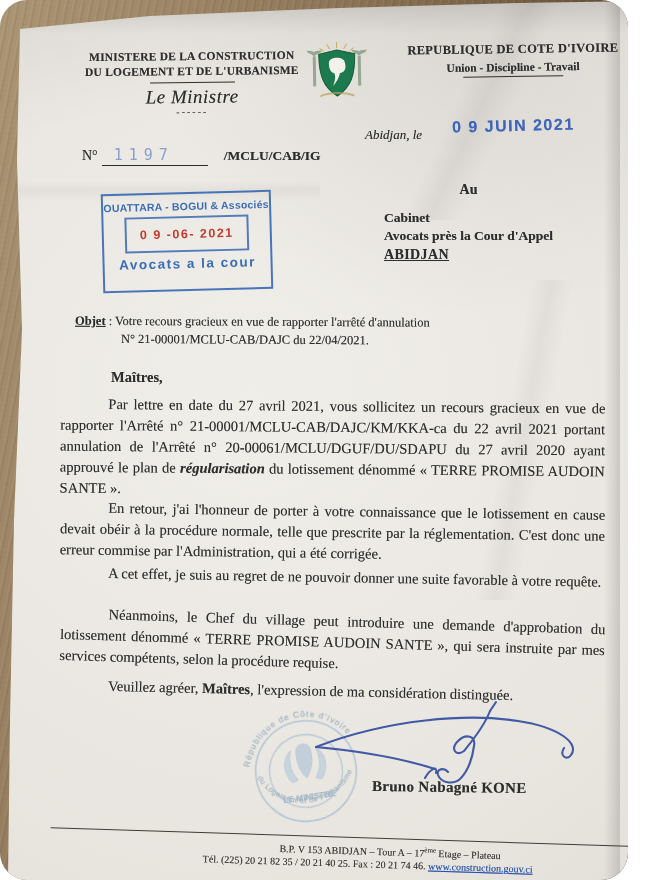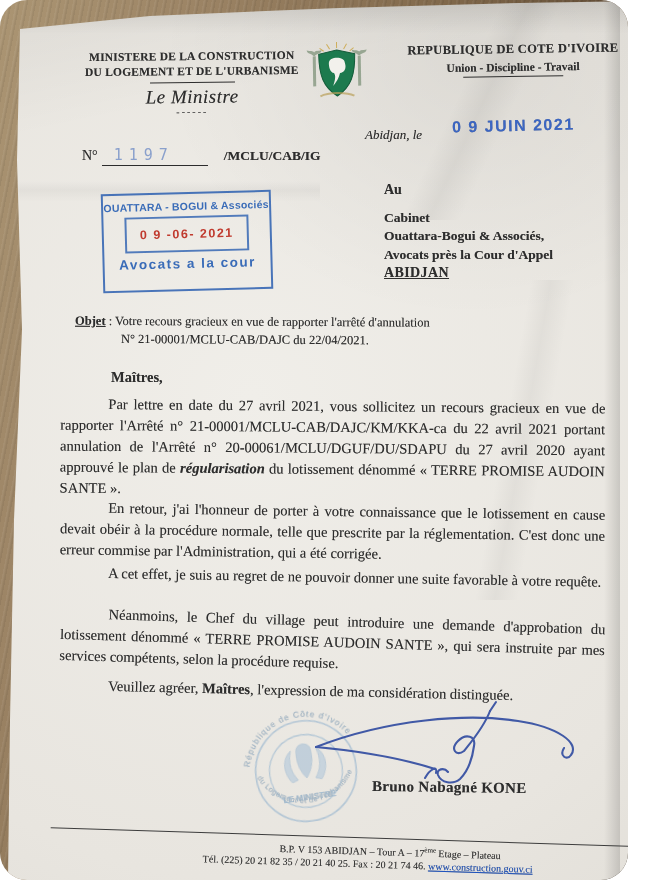--- a/index.html
+++ b/index.html
@@ -47,21 +47,21 @@
   .ref-number{display:inline-block;width:94px;border-bottom:1.6px solid #2c2c2c;margin-left:4px;padding:0 0 1px 12px;font-family:"DejaVu Sans Mono",monospace;font-size:15px;letter-spacing:6px;color:#8aa0cc;text-shadow:none;}
   .ref-suffix{font-weight:bold;font-size:13.5px;margin-left:16px;}
 
   .rcpt-stamp{left:102px;top:192px;width:170px;height:99px;border:2.5px solid rgba(43,95,176,0.85);transform:rotate(-1.5deg);font-family:"Liberation Sans",sans-serif;color:#3a6cb8;text-align:center;box-sizing:border-box;text-shadow:none;}
   .rcpt-firm{margin-top:6px;font-size:10.5px;font-weight:600;letter-spacing:0.2px;}
   .rcpt-datebox{width:124px;height:36px;margin:4px auto 0;border:2px solid rgba(43,95,176,0.8);display:flex;align-items:center;justify-content:center;box-sizing:border-box;}
   .rcpt-date{color:#c03a2e;font-size:12.5px;font-weight:600;letter-spacing:1.5px;}
   .rcpt-caption{margin-top:4px;font-size:13.5px;font-weight:bold;letter-spacing:1.5px;}
 
   .recipient{left:384px;top:181px;font-weight:bold;font-size:13.5px;line-height:18.5px;}
-  .recipient .to{margin-bottom:9px;font-size:14px;}
+  .recipient .to{margin-bottom:9px;font-size:14px;text-align:center;}
   .recipient .city{text-decoration:underline;font-size:14px;letter-spacing:0.4px;}
 
   .subject{left:75px;top:314px;width:480px;font-size:12.5px;line-height:17.5px;transform:rotate(0.3deg);}
   .subject .lbl{font-weight:bold;text-decoration:underline;margin-top:16px;}
   .subject .l2{padding-left:46px;}
 
   .salutation{left:111px;top:369px;font-weight:bold;font-size:14.5px;}
 
   .para{left:60px;width:545px;font-size:14.5px;line-height:21px;text-align:justify;text-indent:48px;}
   .p1{top:396px;transform:rotate(0.5deg);}
@@ -137,21 +137,20 @@
       <div class="rcpt-firm">OUATTARA - BOGUI &amp; Associés</div>
       <div class="rcpt-datebox">
         <span class="rcpt-date">0 9 -06- 2021</span>
       </div>
       <div class="rcpt-caption">Avocats a la cour</div>
     </div>
 
     <div class="abs recipient">
       <div class="to">Au</div>
       <div>Cabinet</div>
-      <div>Ouattara-Bogui &amp; Associés,</div>
       <div>Avocats près la Cour d'Appel</div>
       <div class="city">ABIDJAN</div>
     </div>
 
     <div class="abs subject">
       <div><span class="lbl">Objet</span><span> : </span><span>Votre recours gracieux en vue de rapporter l'arrêté d'annulation</span></div>
       <div class="l2">N° 21-00001/MCLU-CAB/DAJC du 22/04/2021.</div>
     </div>
 
     <div class="abs salutation">Maîtres,</div>

